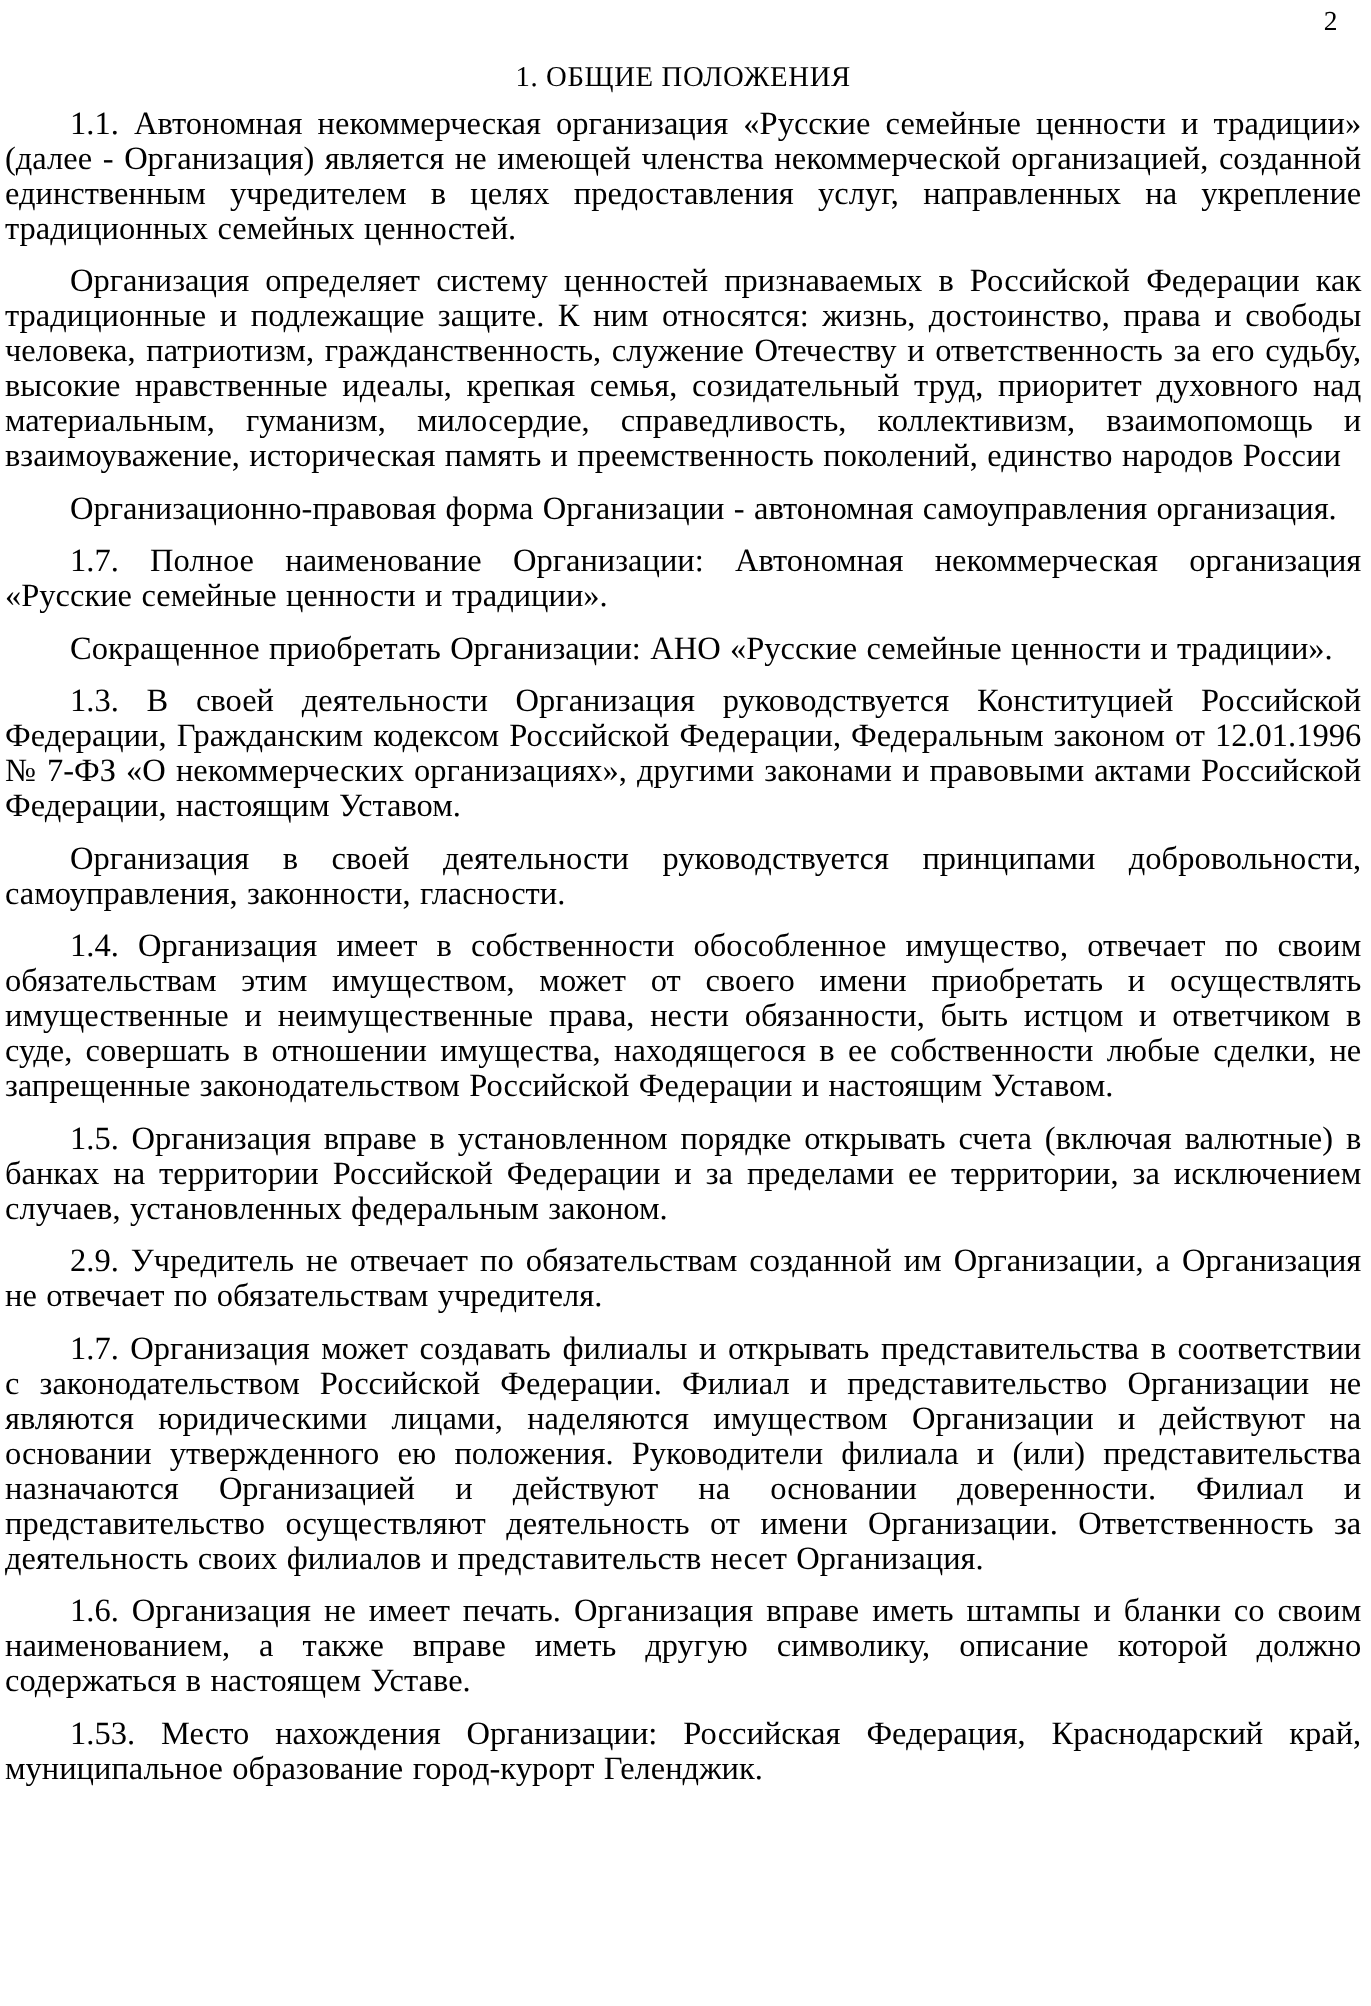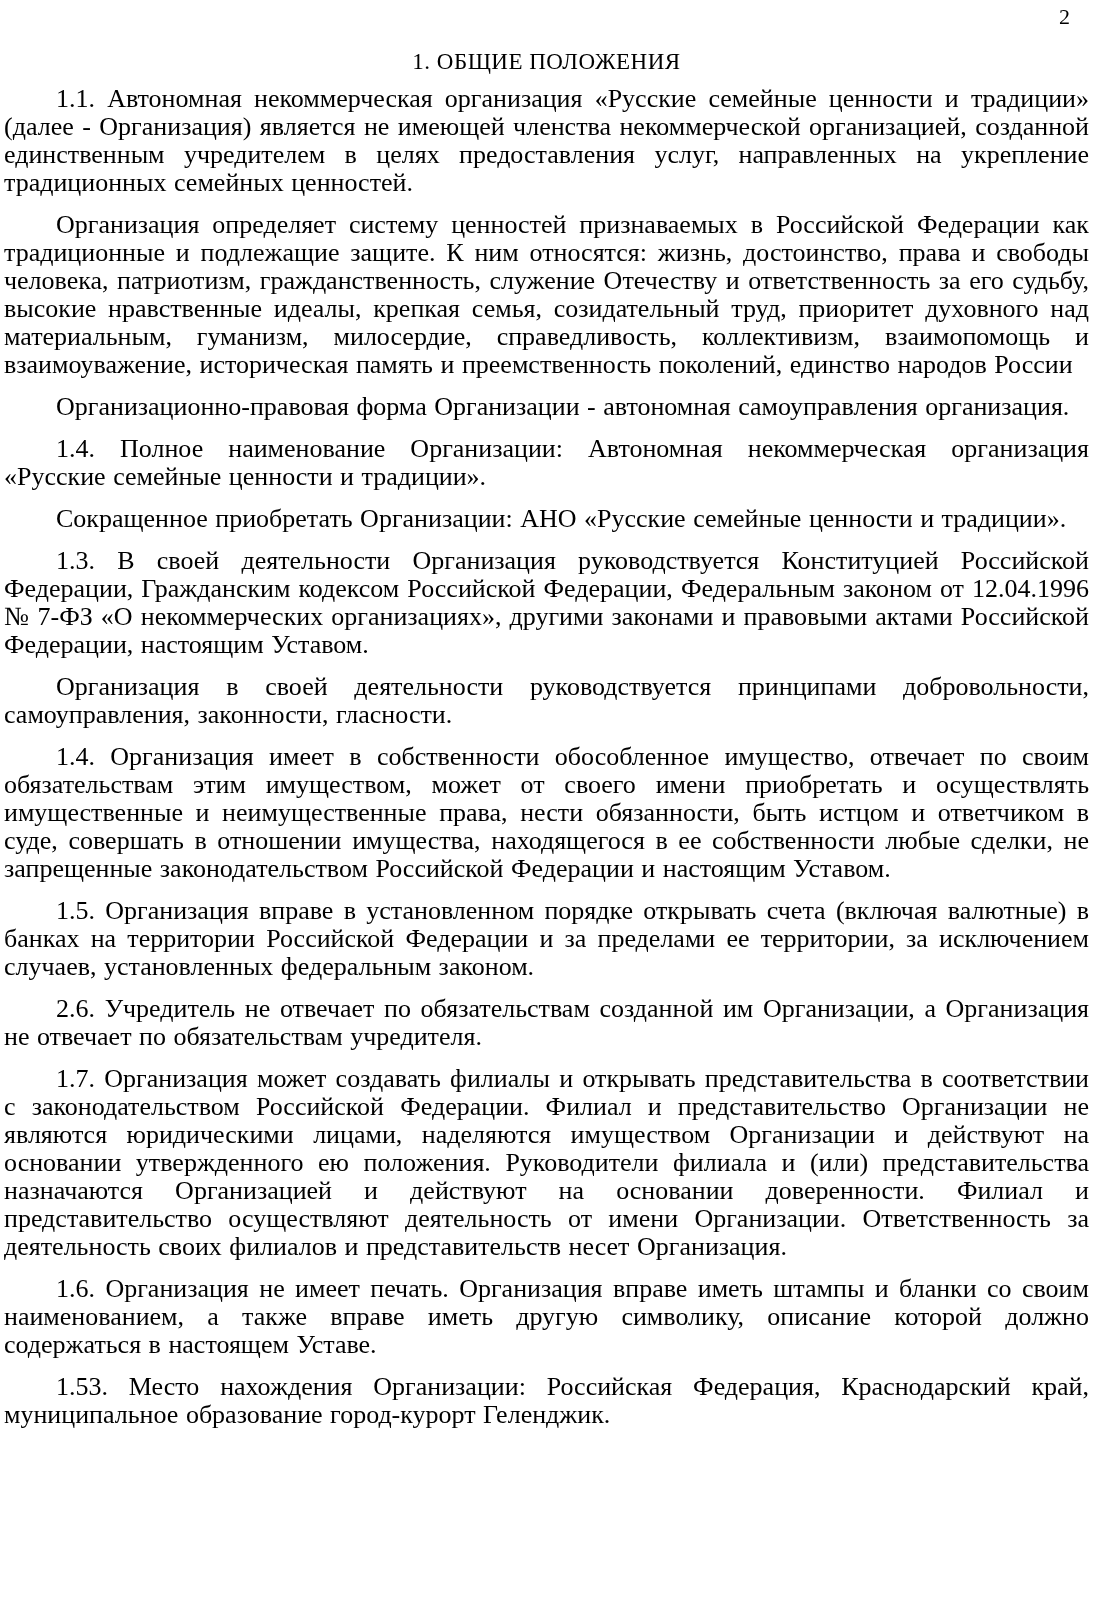--- a/index.html
+++ b/index.html
@@ -50,24 +50,24 @@
 
 <div class="page">
   <div class="page-number">2</div>
 
   <h1 class="section-title">1. ОБЩИЕ ПОЛОЖЕНИЯ</h1>
 
   <div class="doc-body">
     <p>1.1. Автономная некоммерческая организация «Русские семейные ценности и традиции» (далее - Организация) является не имеющей членства некоммерческой организацией, созданной единственным учредителем в целях предоставления услуг, направленных на укрепление традиционных семейных ценностей.</p>
     <p>Организация определяет систему ценностей признаваемых в Российской Федерации как традиционные и подлежащие защите. К ним относятся: жизнь, достоинство, права и свободы человека, патриотизм, гражданственность, служение Отечеству и ответственность за его судьбу, высокие нравственные идеалы, крепкая семья, созидательный труд, приоритет духовного над материальным, гуманизм, милосердие, справедливость, коллективизм, взаимопомощь и взаимоуважение, историческая память и преемственность поколений, единство народов России</p>
     <p>Организационно-правовая форма Организации - автономная самоуправления организация.</p>
-    <p>1.4. Полное наименование Организации: Автономная некоммерческая организация «Русские семейные ценности и традиции».</p>
+    <p>1.7. Полное наименование Организации: Автономная некоммерческая организация «Русские семейные ценности и традиции».</p>
     <p>Сокращенное приобретать Организации: АНО «Русские семейные ценности и традиции».</p>
-    <p>1.3. В своей деятельности Организация руководствуется Конституцией Российской Федерации, Гражданским кодексом Российской Федерации, Федеральным законом от 12.04.1996 № 7-ФЗ «О некоммерческих организациях», другими законами и правовыми актами Российской Федерации, настоящим Уставом.</p>
+    <p>1.3. В своей деятельности Организация руководствуется Конституцией Российской Федерации, Гражданским кодексом Российской Федерации, Федеральным законом от 12.01.1996 № 7-ФЗ «О некоммерческих организациях», другими законами и правовыми актами Российской Федерации, настоящим Уставом.</p>
     <p>Организация в своей деятельности руководствуется принципами добровольности, самоуправления, законности, гласности.</p>
     <p>1.4. Организация имеет в собственности обособленное имущество, отвечает по своим обязательствам этим имуществом, может от своего имени приобретать и осуществлять имущественные и неимущественные права, нести обязанности, быть истцом и ответчиком в суде, совершать в отношении имущества, находящегося в ее собственности любые сделки, не запрещенные законодательством Российской Федерации и настоящим Уставом.</p>
     <p>1.5. Организация вправе в установленном порядке открывать счета (включая валютные) в банках на территории Российской Федерации и за пределами ее территории, за исключением случаев, установленных федеральным законом.</p>
-    <p>2.6. Учредитель не отвечает по обязательствам созданной им Организации, а Организация не отвечает по обязательствам учредителя.</p>
+    <p>2.9. Учредитель не отвечает по обязательствам созданной им Организации, а Организация не отвечает по обязательствам учредителя.</p>
     <p>1.7. Организация может создавать филиалы и открывать представительства в соответствии с законодательством Российской Федерации. Филиал и представительство Организации не являются юридическими лицами, наделяются имуществом Организации и действуют на основании утвержденного ею положения. Руководители филиала и (или) представительства назначаются Организацией и действуют на основании доверенности. Филиал и представительство осуществляют деятельность от имени Организации. Ответственность за деятельность своих филиалов и представительств несет Организация.</p>
     <p>1.6. Организация не имеет печать. Организация вправе иметь штампы и бланки со своим наименованием, а также вправе иметь другую символику, описание которой должно содержаться в настоящем Уставе.</p>
     <p>1.53. Место нахождения Организации: Российская Федерация, Краснодарский край, муниципальное образование город-курорт Геленджик.</p>
   </div>
 </div>
 
 </body></html>

